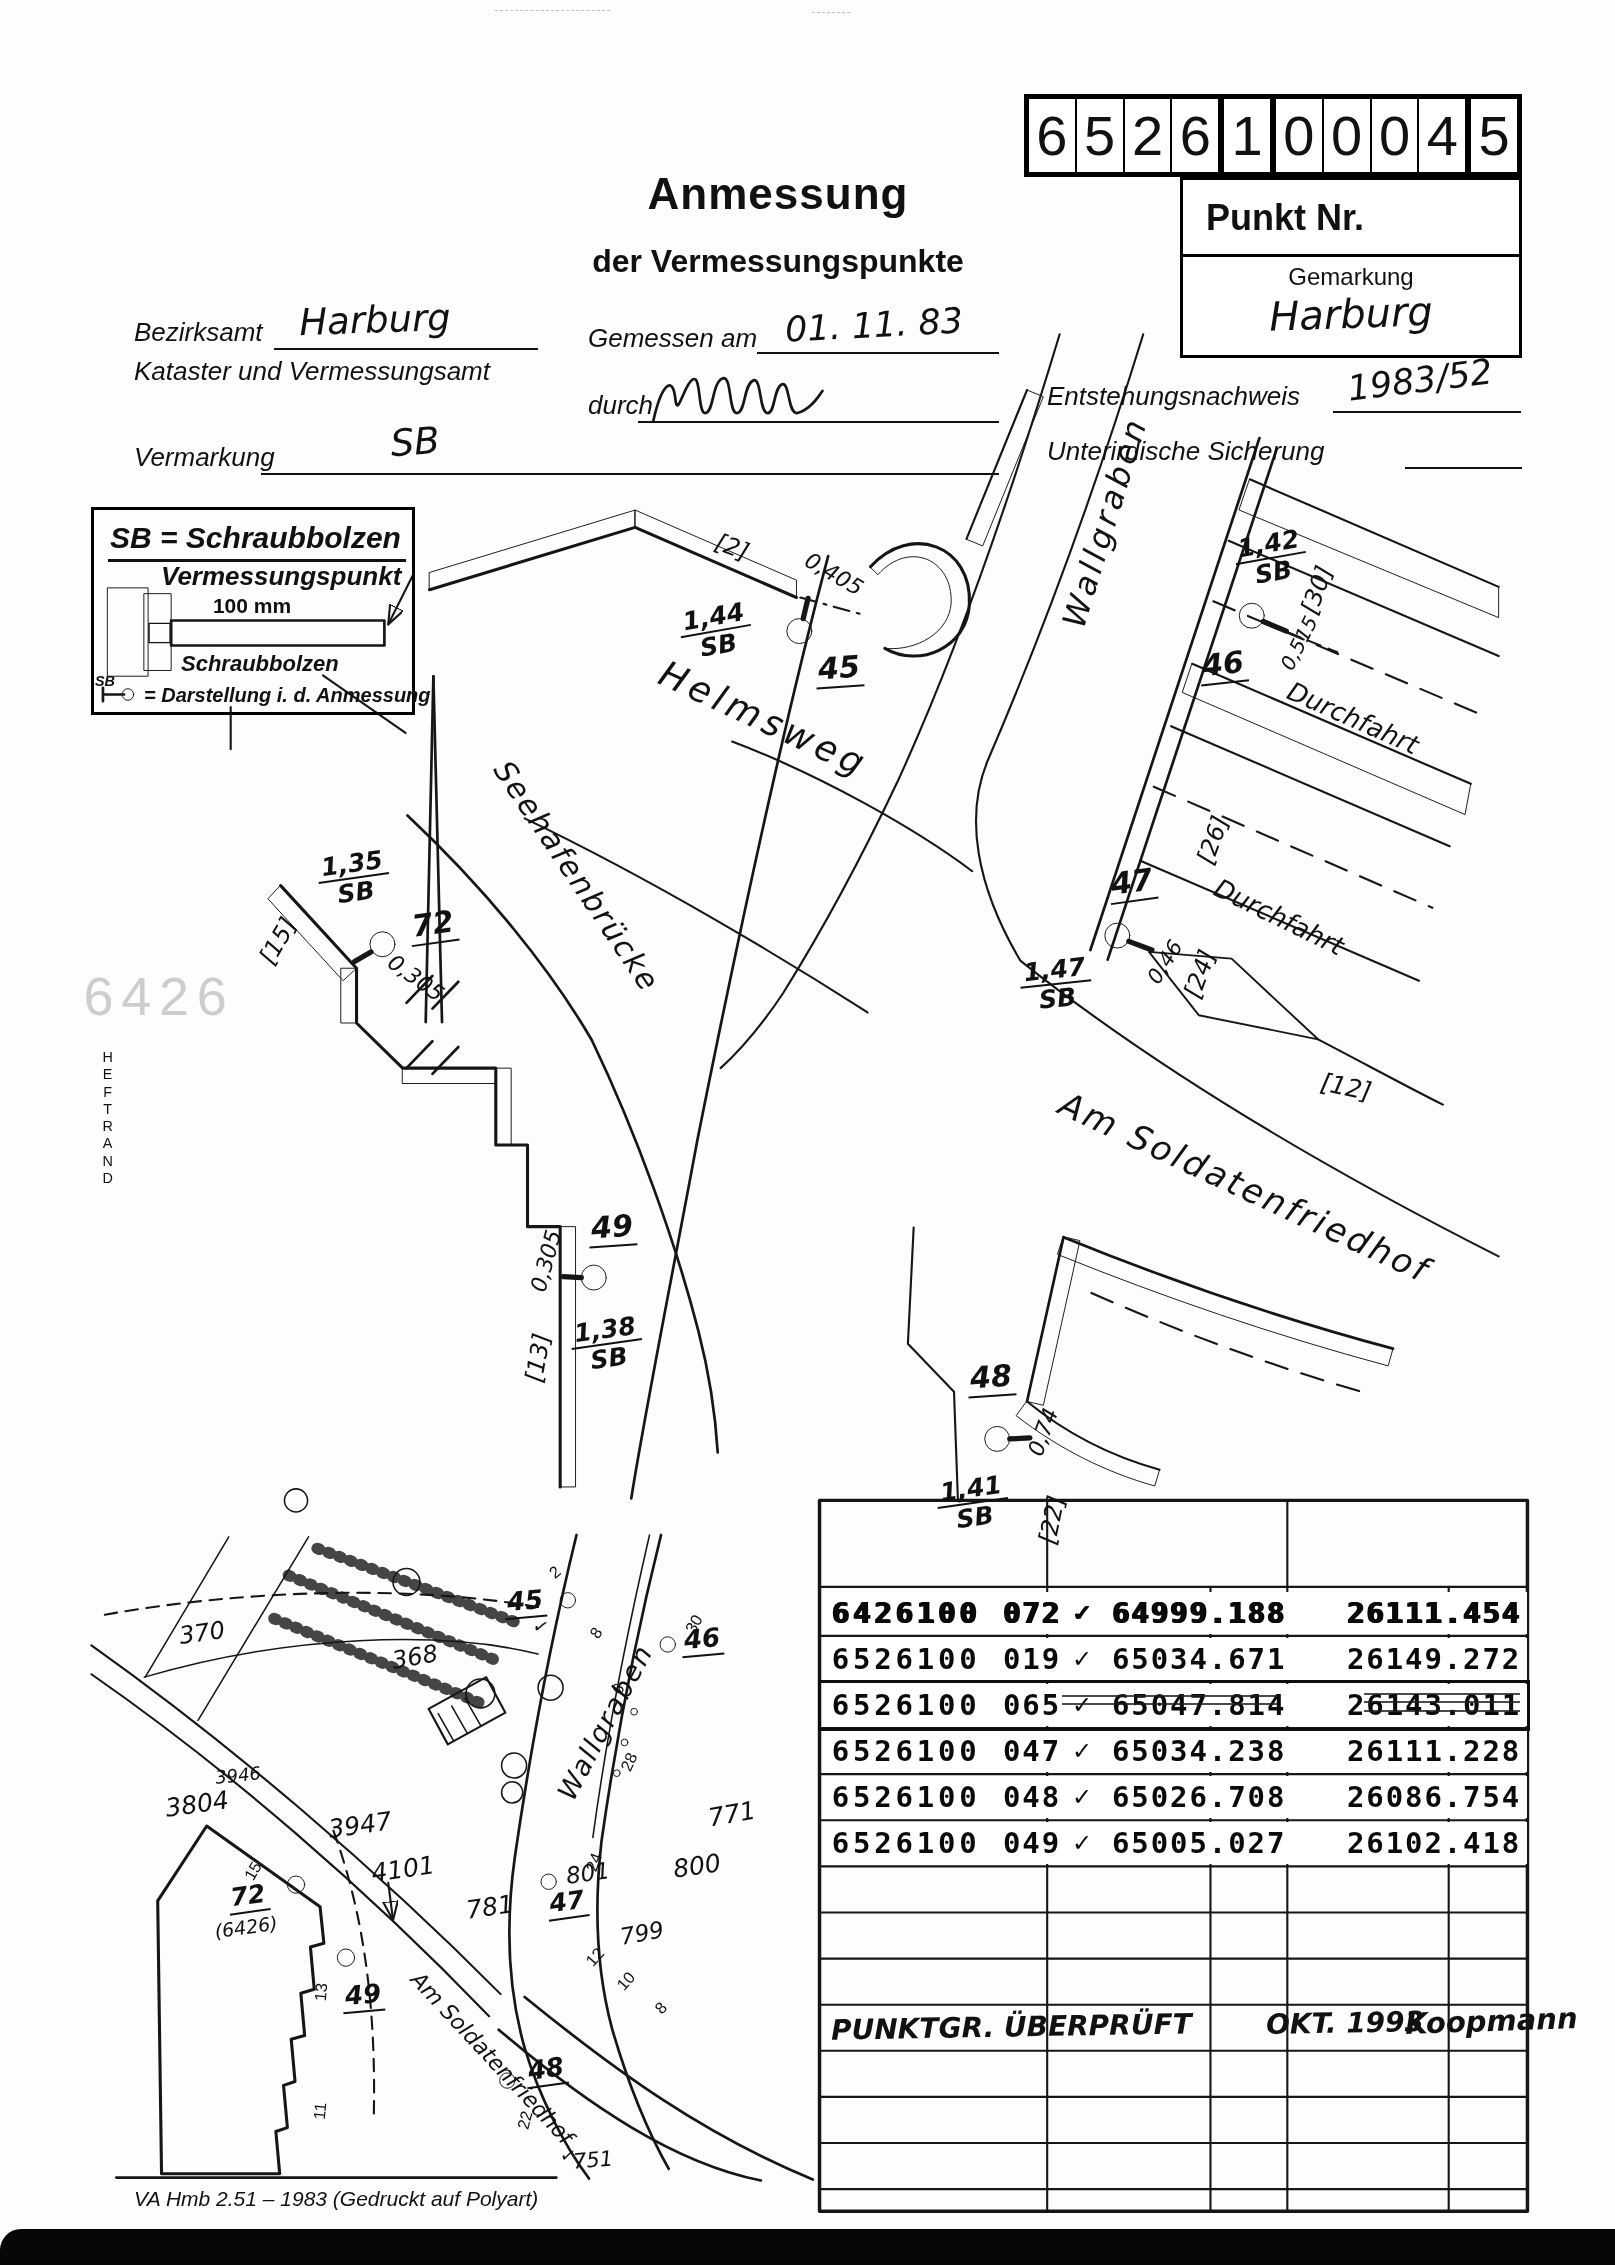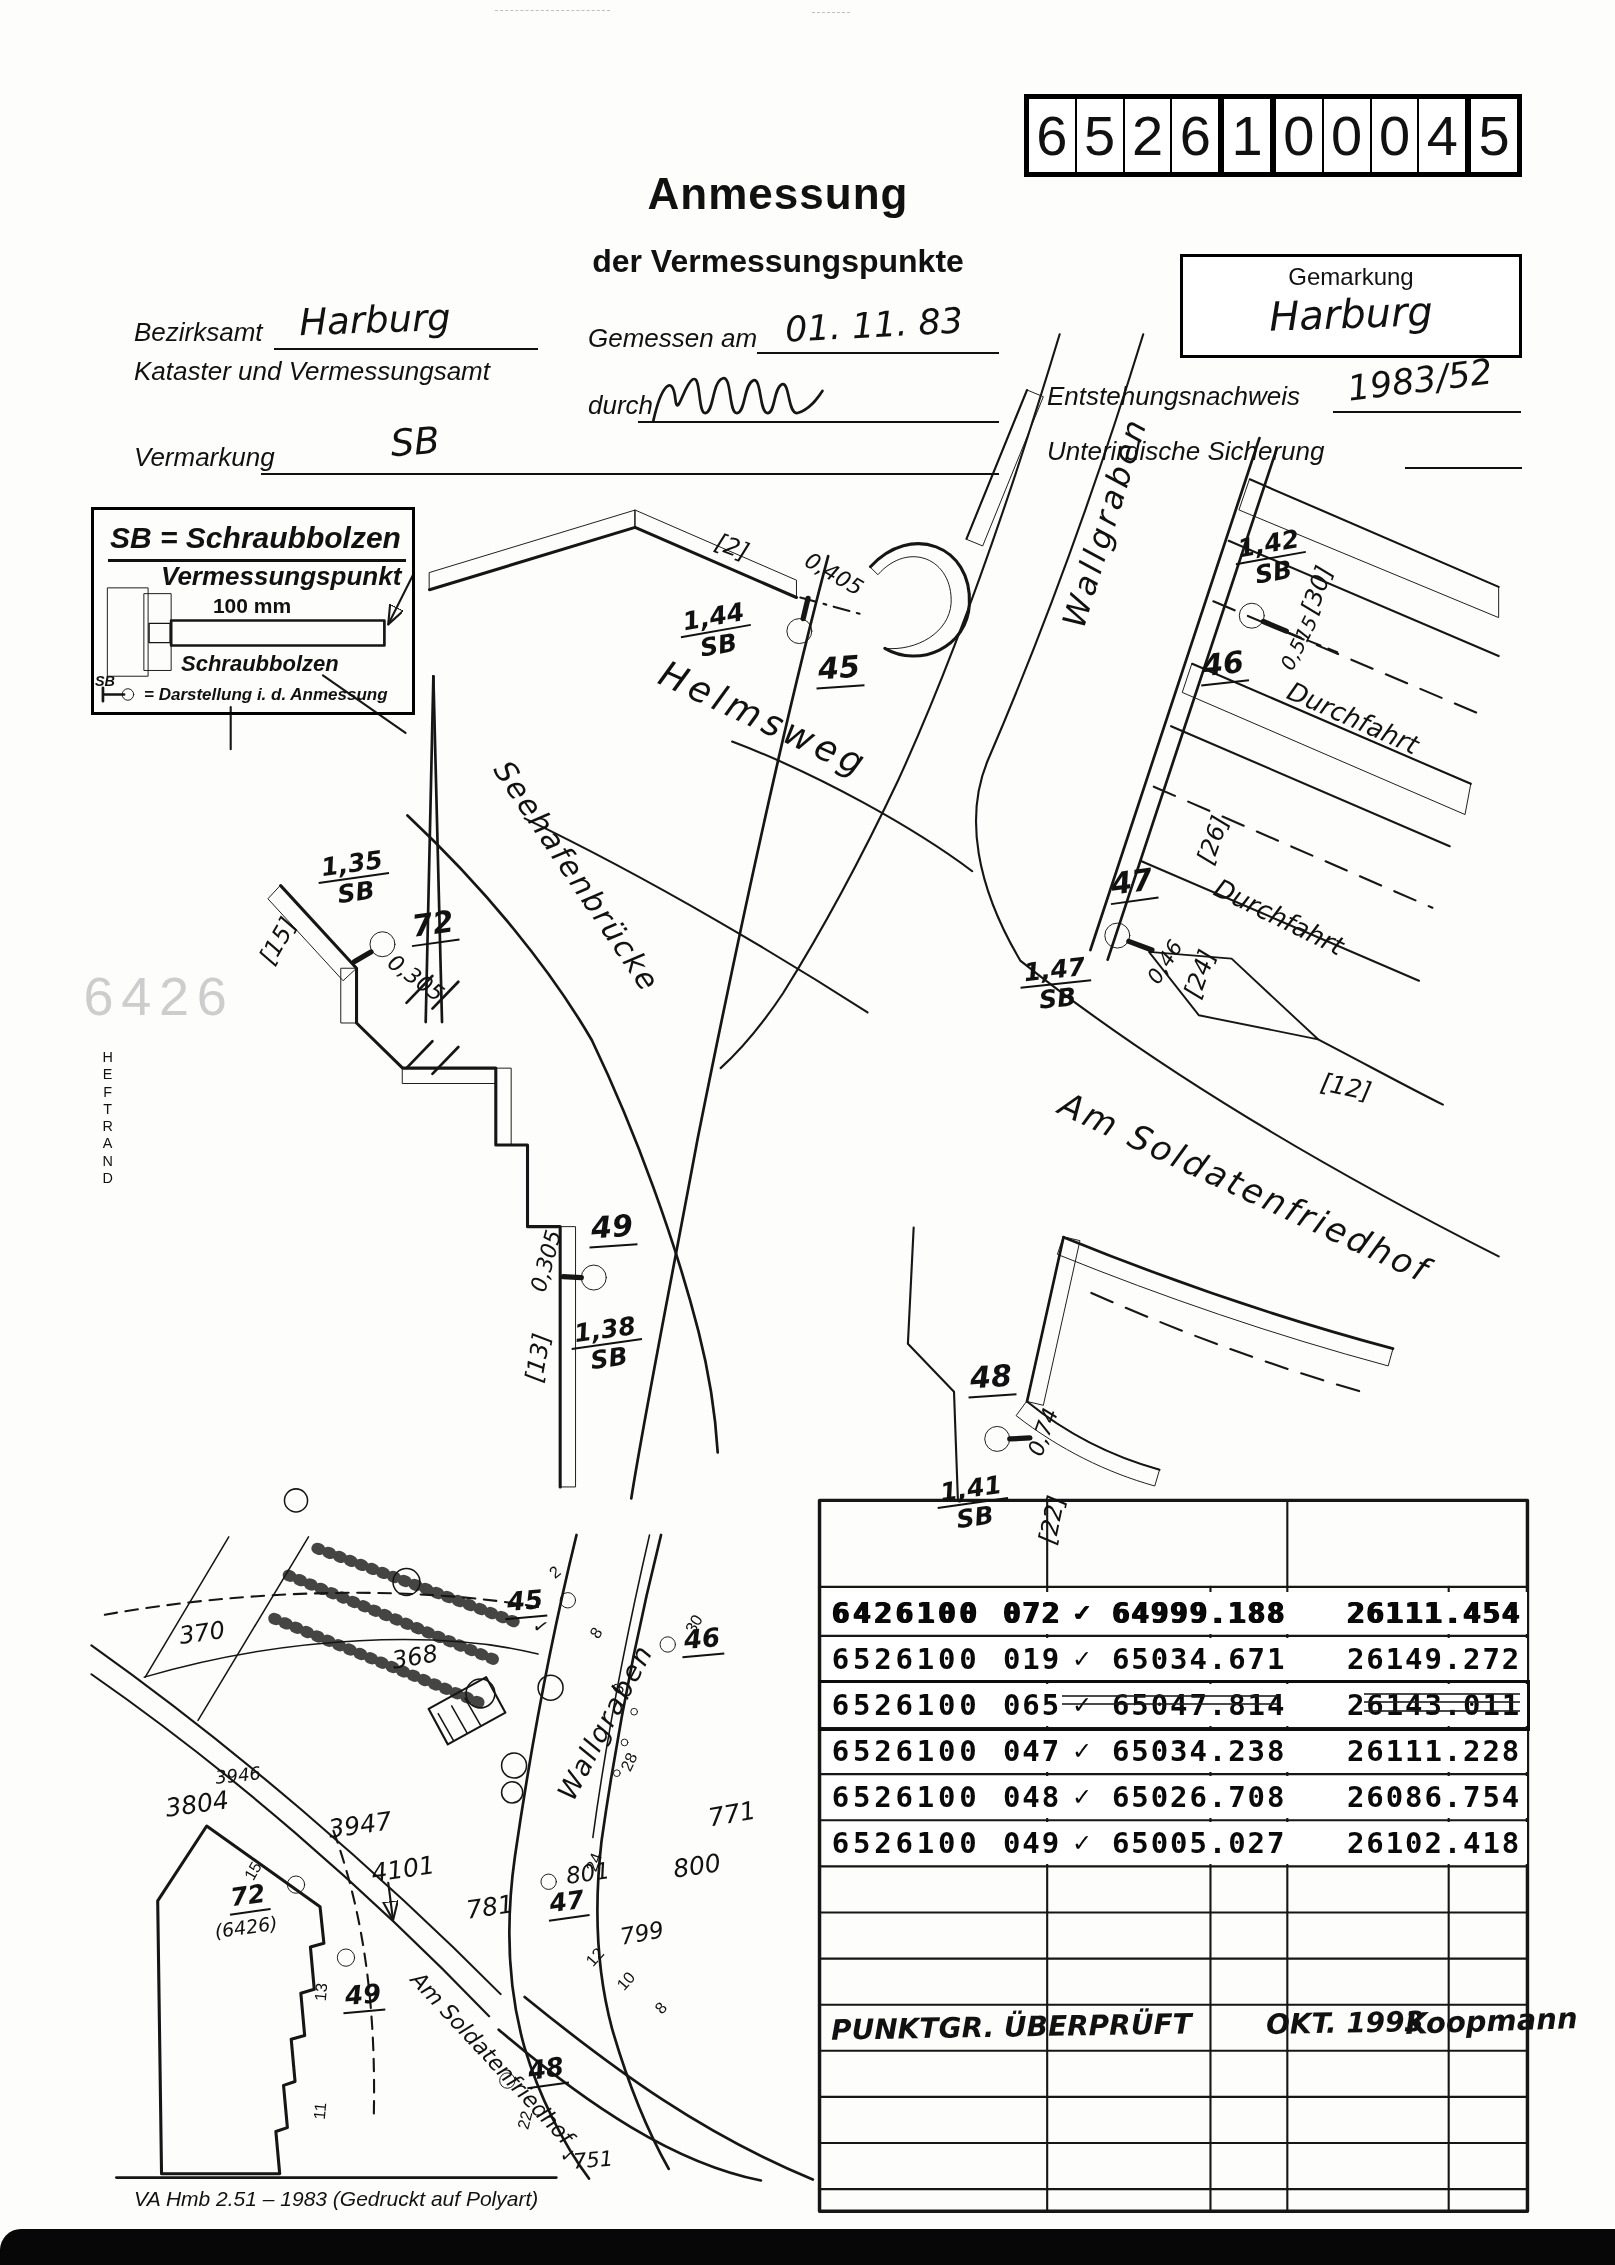--- a/index.html
+++ b/index.html
@@ -231,33 +231,36 @@
     <div class="pncell">5</div>
     <div class="pncell">2</div>
     <div class="pncell thick">6</div>
     <div class="pncell thick">1</div>
     <div class="pncell">0</div>
     <div class="pncell">0</div>
     <div class="pncell">0</div>
     <div class="pncell thick">4</div>
     <div class="pncell last">5</div>
   </div>
+  <div class="pnr">
+      <span>Punkt Nr.</span>
+    </div>
   <div class="gem">
     <div class="glab">Gemarkung</div>
     <div class="gval hand">Harburg</div>
   </div>
 
   <div class="legend"></div>
   <div class="lblL" style="left:110px;top:538px;font-size:30px;font-weight:700;">SB = Schraubbolzen</div>
   <div class="uline" style="left:108px;top:559px;width:298px;border-top-width:3.4px;"></div>
   <div class="lblL" style="left:161px;top:576px;font-size:26px;font-weight:700;">Vermessungspunkt</div>
   <div class="lbl" style="left:252px;top:606px;font-size:21px;font-weight:700;">100 mm</div>
   <div class="lblL" style="left:181px;top:664px;font-size:22px;font-weight:600;">Schraubbolzen</div>
   <div class="lblL" style="left:95px;top:681px;font-size:14.4px;font-weight:700;">SB</div>
-  <div class="lblL" style="left:144px;top:695px;font-size:17px;font-weight:600;">= Darstellung i. d. Anmessung</div>
+  <div class="lblL" style="left:144px;top:695px;font-size:20px;font-weight:600;">= Darstellung i. d. Anmessung</div>
 
   <div class="heft">HEFTRAND</div>
 
   <div class="lbl hand" style="left:764px;top:719px;font-size:36px;letter-spacing:4.8px;transform:translate(-50%,-50%) rotate(25deg);">Helmsweg</div>
   <div class="lbl hand" style="left:1105px;top:522px;font-size:32px;letter-spacing:3.8px;transform:translate(-50%,-50%) rotate(-73deg);">Wallgraben</div>
   <div class="lbl hand" style="left:577px;top:876px;font-size:30px;letter-spacing:1.9px;transform:translate(-50%,-50%) rotate(56deg);">Seehafenbrücke</div>
   <div class="lbl hand" style="left:1245px;top:1187px;font-size:34px;letter-spacing:2.9px;transform:translate(-50%,-50%) rotate(25deg);">Am Soldatenfriedhof</div>
   <div class="lbl hand" style="left:1353px;top:718px;font-size:26px;transform:translate(-50%,-50%) rotate(24deg);">Durchfahrt</div>
   <div class="lbl hand" style="left:1279px;top:917px;font-size:26px;transform:translate(-50%,-50%) rotate(26deg);">Durchfahrt</div>
 

